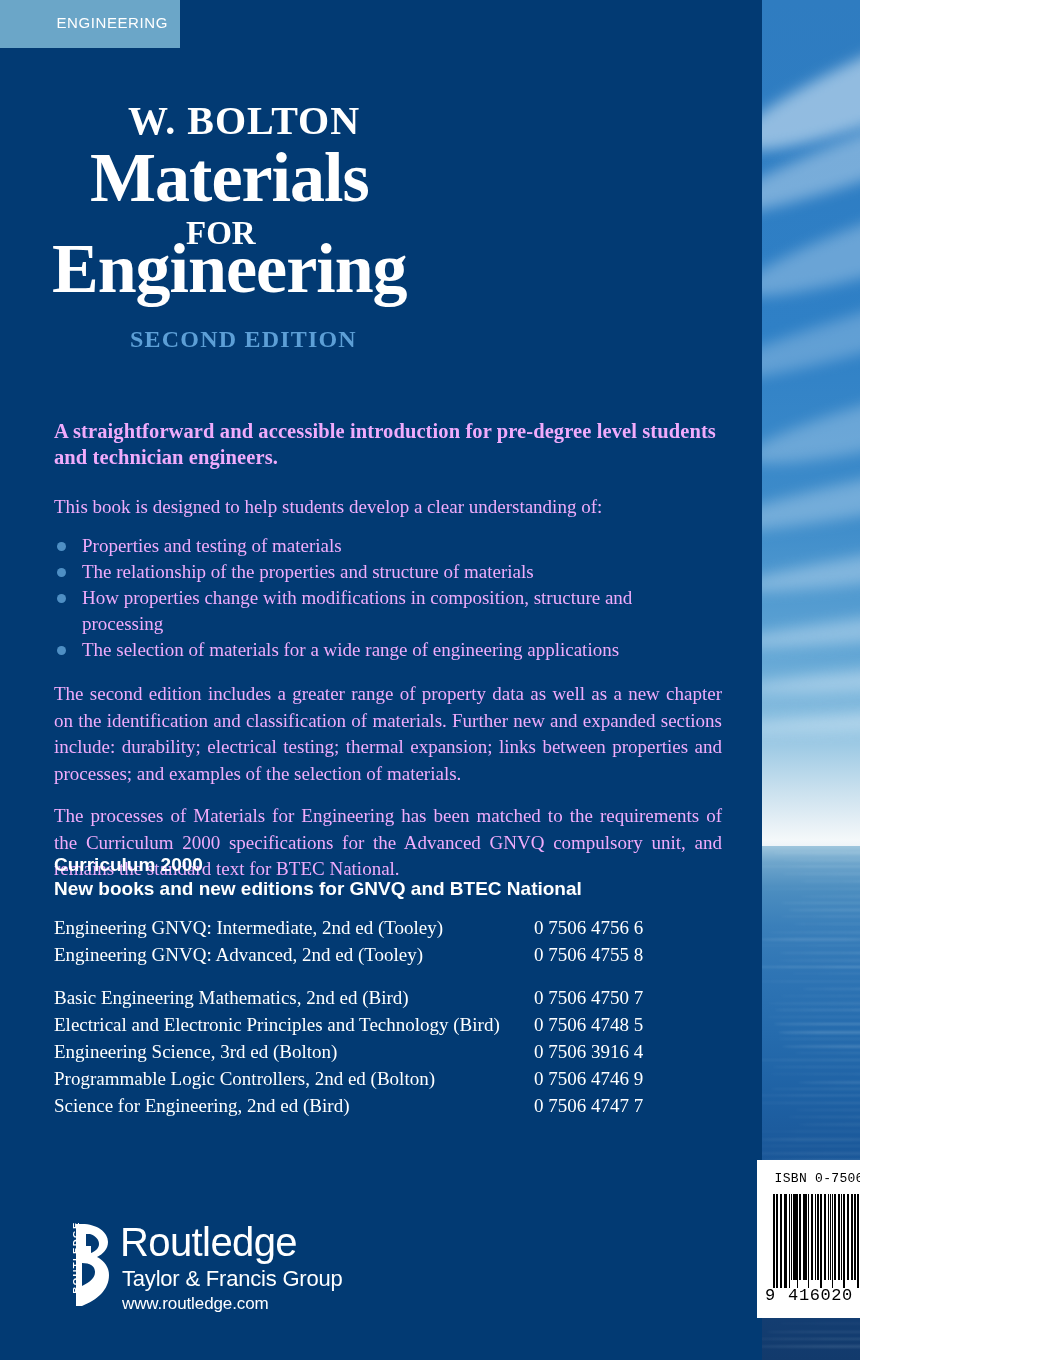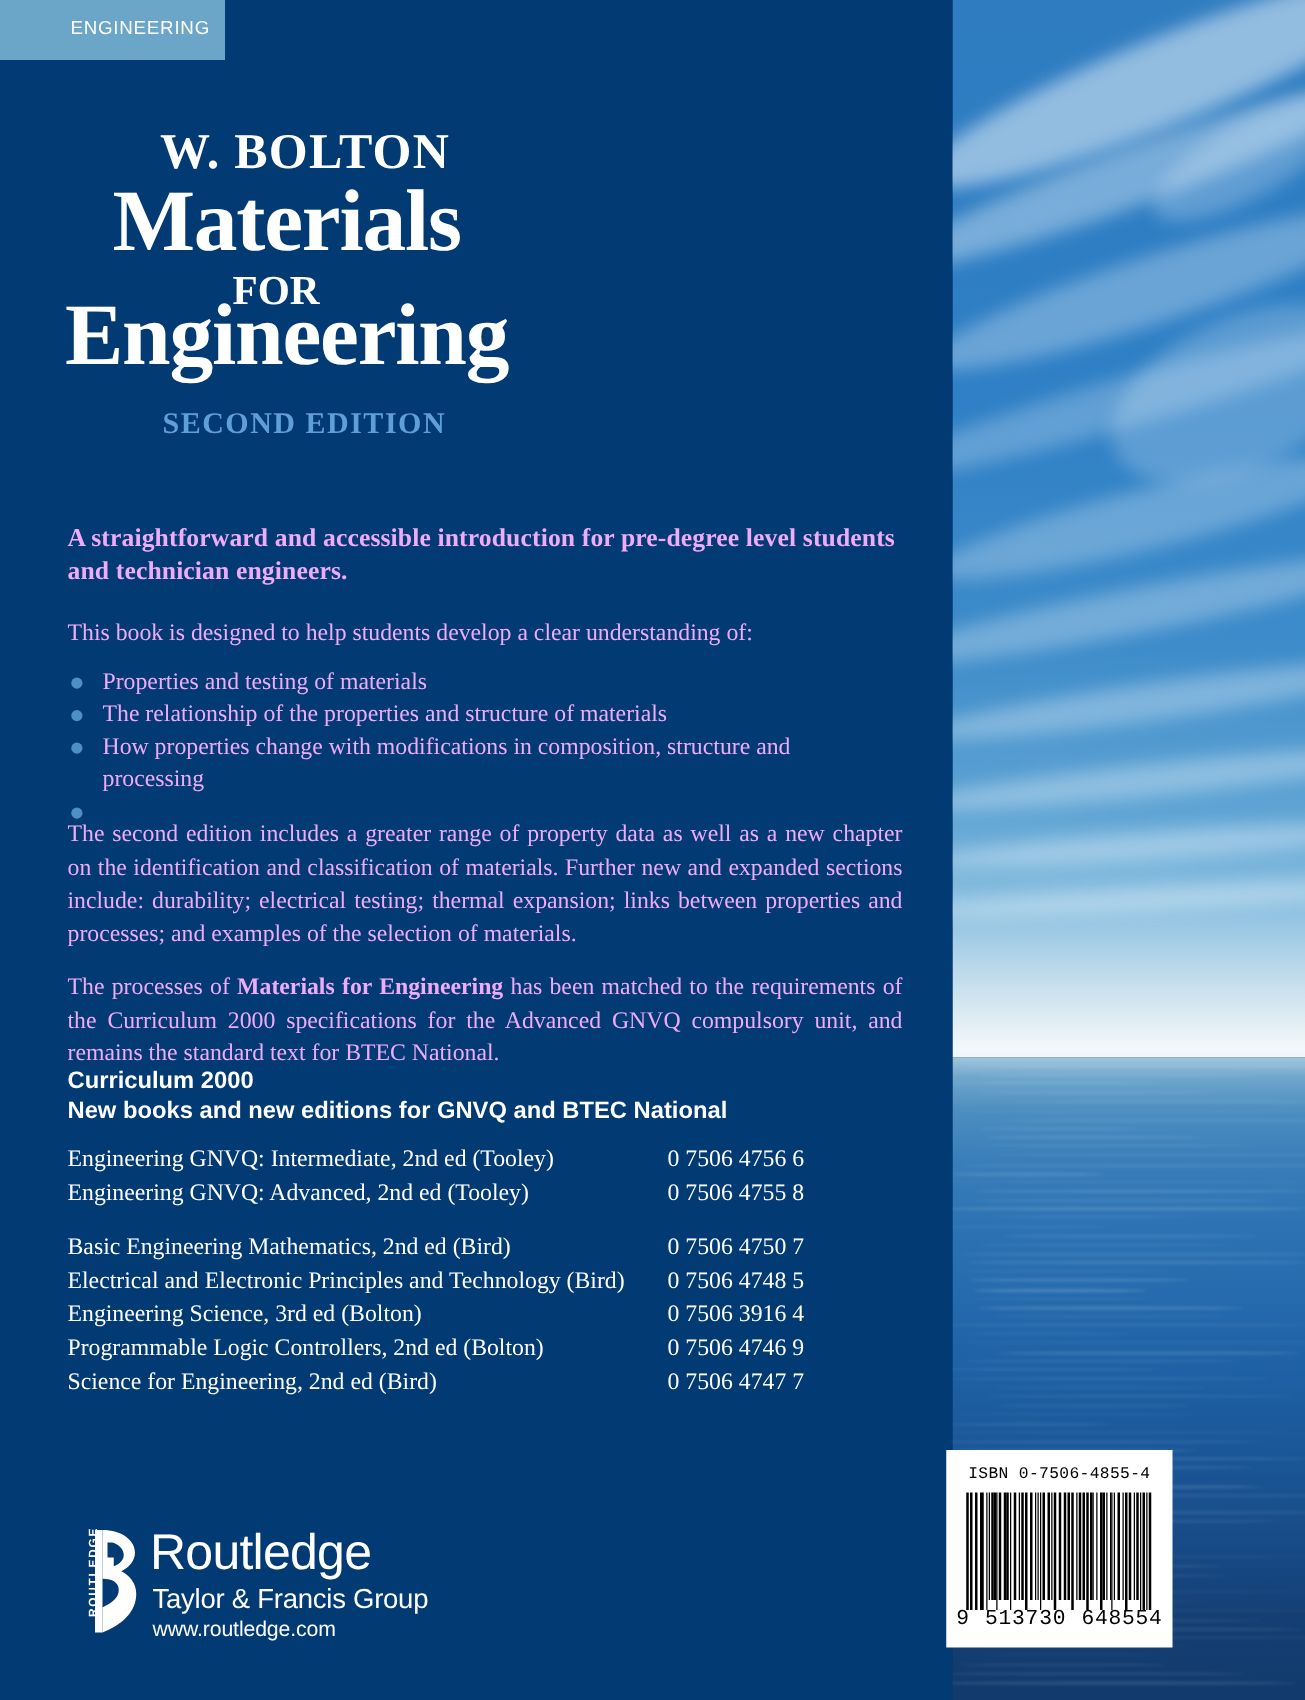--- a/index.html
+++ b/index.html
@@ -6,21 +6,21 @@
     margin: 0;
     padding: 0;
     background: #ffffff;
   }
   body {
     font-family: "Liberation Serif", serif;
   }
 
   #cover {
     position: relative;
-    width: 1044px;
+    width: 860px;
     height: 1360px;
     overflow: hidden;
     background: #023a73;
   }
 
   
   #photo-panel {
     position: absolute;
     left: 762px;
     top: 0;
@@ -206,21 +206,21 @@
     height: 9px;
     border-radius: 50%;
     background: #4f8fc4;
   }
   #copy .para {
     font-size: 19px;
     line-height: 26.5px;
     text-align: justify;
     margin: 0 0 16px 0;
   }
-  #copy .para b { font-weight: bold; }
+  #copy .para b { font-weight: normal; }
 
   
   #curric {
     position: absolute;
     left: 54px;
     top: 853px;
     width: 640px;
     color: #ffffff;
   }
   #curric .c-head {
@@ -455,21 +455,21 @@
   <div id="title-sub">Engineering</div>
   <div id="edition">SECOND EDITION</div>
 
   <div id="copy">
     <p class="strap">A straightforward and accessible introduction for pre-degree level students and technician engineers.</p>
     <p class="lead">This book is designed to help students develop a clear understanding of:</p>
     <ul>
       <li><span class="dot"></span><span>Properties and testing of materials</span></li>
       <li><span class="dot"></span><span>The relationship of the properties and structure of materials</span></li>
       <li><span class="dot"></span><span>How properties change with modifications in composition, structure and processing</span></li>
-      <li><span class="dot"></span></li>
+      <li><span class="dot"></span><span>The selection of materials for a wide range of engineering applications</span></li>
     </ul>
     <p class="para">The second edition includes a greater range of property data as well as a new chapter on the identification and classification of materials. Further new and expanded sections include: durability; electrical testing; thermal expansion; links between properties and processes; and examples of the selection of materials.</p>
     <p class="para"><span>The processes of </span><b>Materials for Engineering</b><span> has been matched to the requirements of the Curriculum 2000 specifications for the Advanced GNVQ compulsory unit, and remains the standard text for BTEC National.</span></p>
   </div>
 
   <div id="curric">
     <div class="c-head">Curriculum 2000</div>
     <div class="c-head">New books and new editions for GNVQ and BTEC National</div>
     <table>
       <tbody>
@@ -626,18 +626,18 @@
         <i style="width: 1px; background: transparent;"></i>
         <i style="width: 3px;"></i>
         <i style="width: 2px; background: transparent;"></i>
         <i style="width: 1px;"></i>
         <i style="width: 2px; background: transparent;"></i>
         <i style="width: 3px;"></i>
         <i style="width: 2px; background: transparent;"></i>
       </div>
     <div class="ean-text">
       <span>9</span>
-      <span>513730</span>
+      <span>416020</span>
       <span>648554</span>
     </div>
   </div>
 
 </div>
 
 </body></html>

